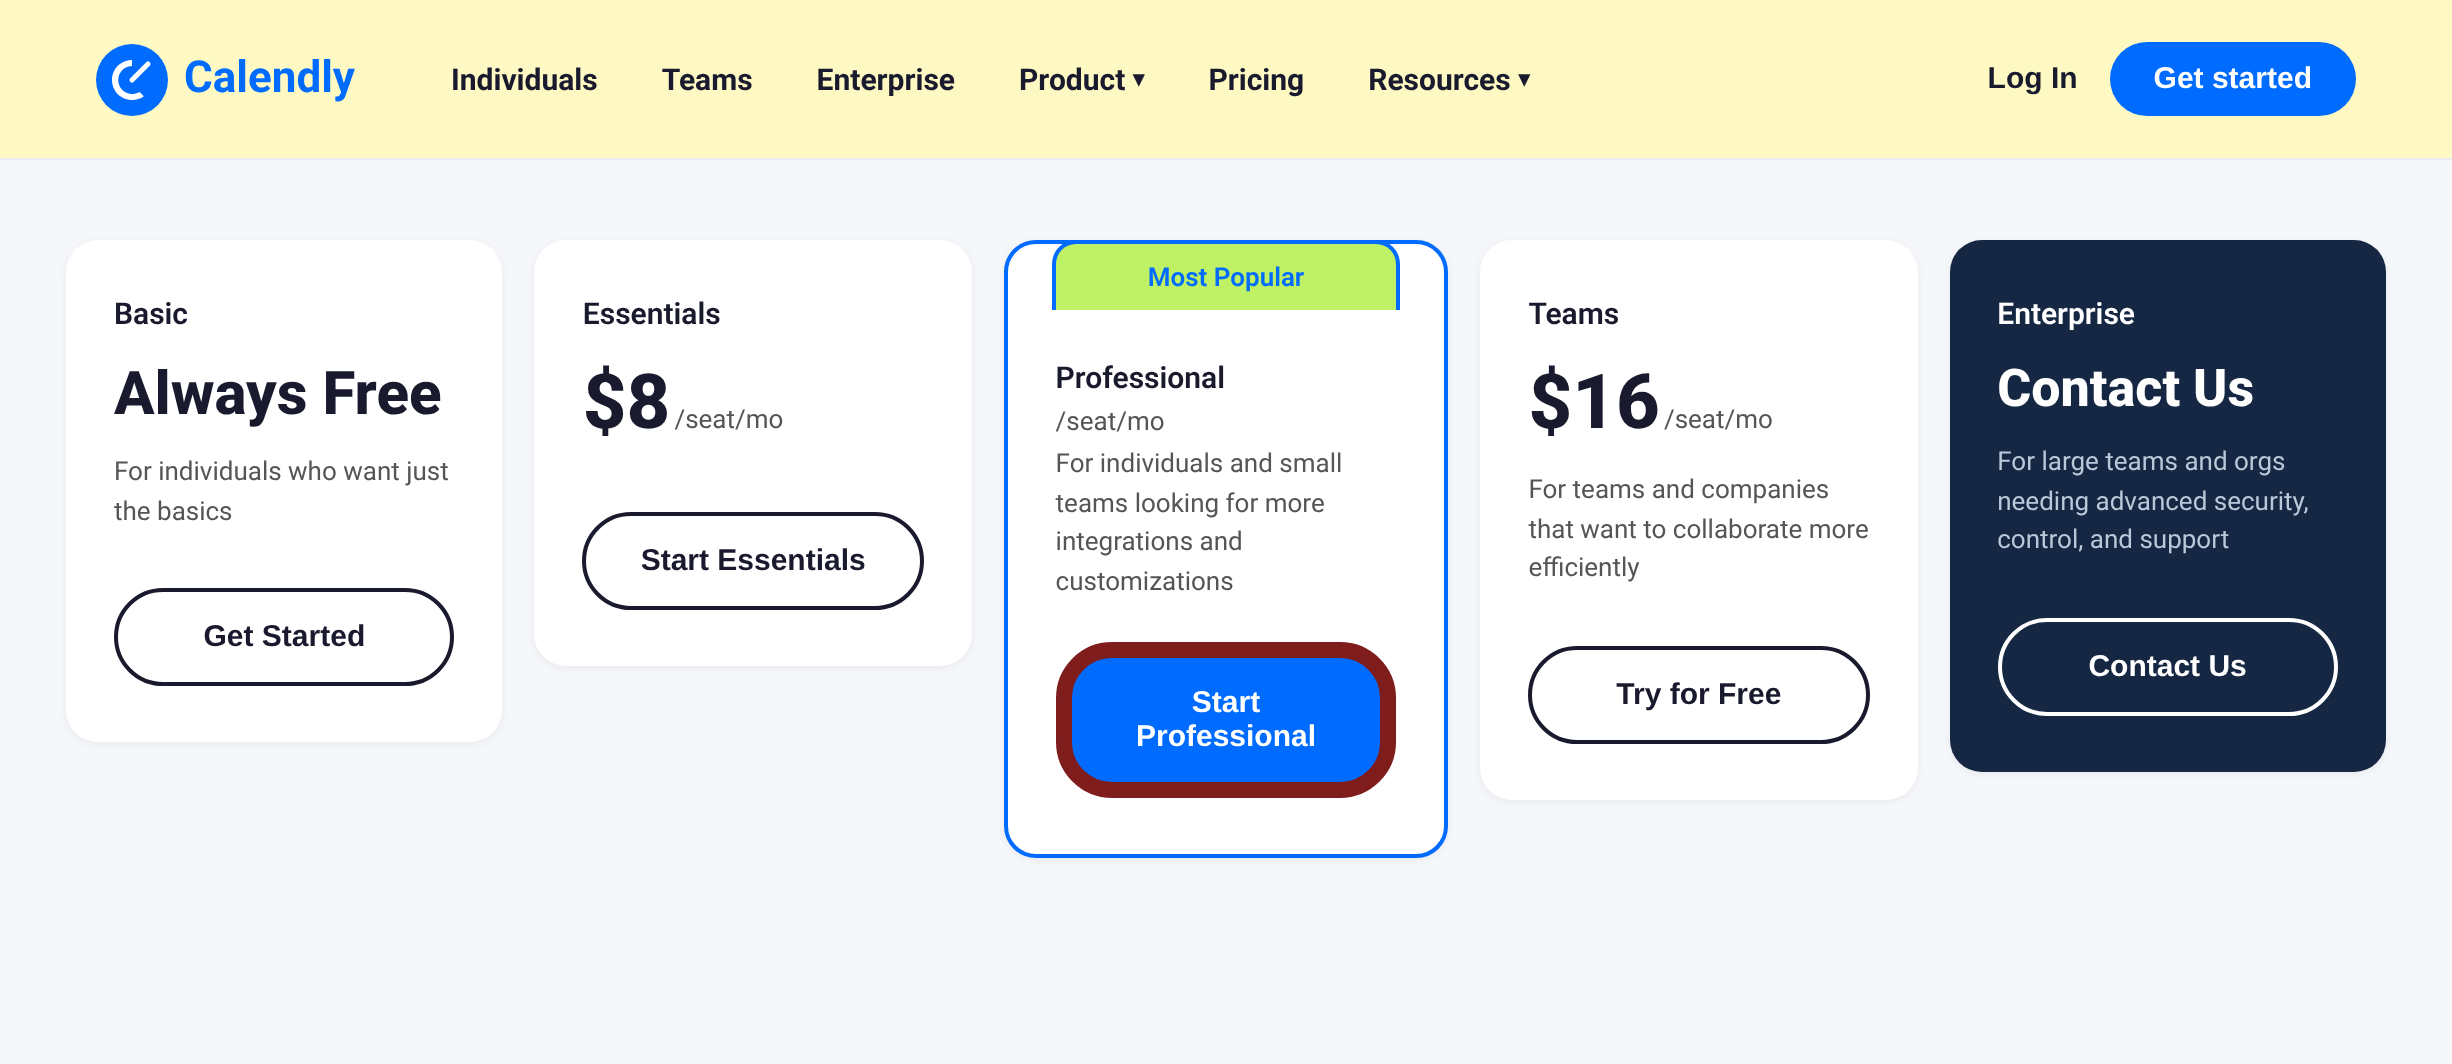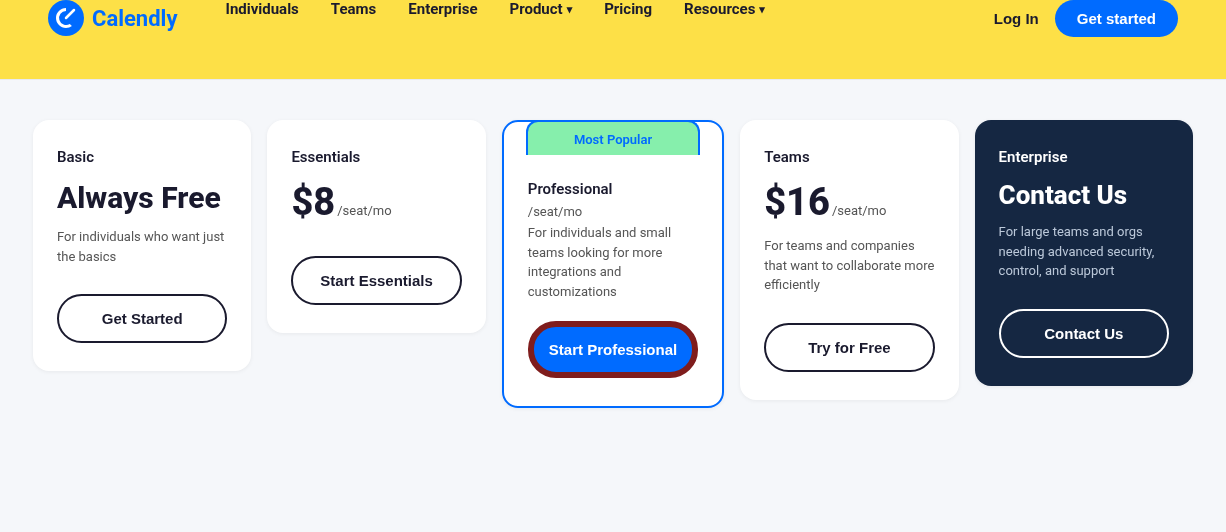--- a/index.html
+++ b/index.html
@@ -1,25 +1,25 @@
 <!DOCTYPE html>
 <html><head>
   <meta charset="utf-8">
   <style>
     * { box-sizing: border-box; margin: 0; padding: 0; }
     body { font-family: -apple-system, BlinkMacSystemFont, 'Segoe UI', Roboto, sans-serif; background: #fff; color: #1a1a2e; }
 
     
     nav {
       display: flex;
-      align-items: flex-start;
+      align-items: center;
       padding: 0 48px;
       height: 80px;
       border-bottom: 1px solid #e8eaf0;
-      background: #fde047;
+      background: #fef9c3;
     }
     .logo-area {
       display: flex;
       align-items: center;
       gap: 8px;
       margin-right: 48px;
       text-decoration: none;
     }
     .logo-icon {
       width: 36px;
@@ -139,38 +139,38 @@
       color: #1a1a2e;
       text-align: center;
     }
 
     
     .plan-card.professional {
       border: 2px solid #006bff;
       padding-top: 0;
     }
     .most-popular-badge {
-      background: #86efac;
+      background: #bef264;
       border: 2px solid #006bff;
       border-bottom: none;
       border-radius: 12px 12px 0 0;
       text-align: center;
       padding: 10px 0 8px;
       font-size: 13px;
       font-weight: 600;
       color: #006bff;
       margin: -2px -2px 0;
     }
     .professional-inner {
       padding: 16px 0 0;
     }
     .plan-cta.primary {
       background: #006bff;
       color: #fff;
-      border: 6px solid #7f1d1d;
+      border: 8px solid #7f1d1d;
     }
 
     
     .plan-card.enterprise {
       background: #152742;
       color: #fff;
     }
     .plan-card.enterprise .plan-name {
       color: #fff;
     }

